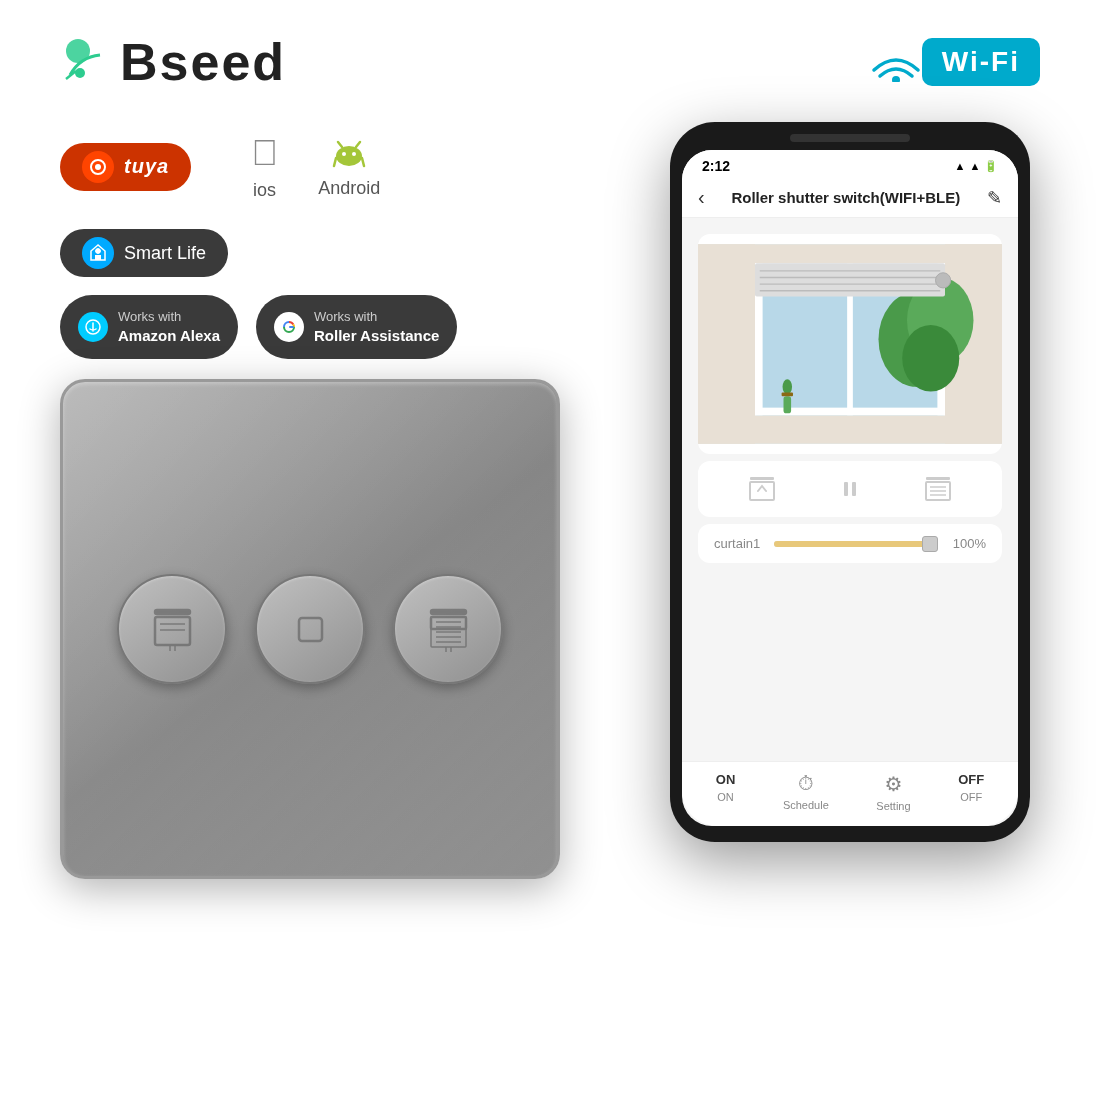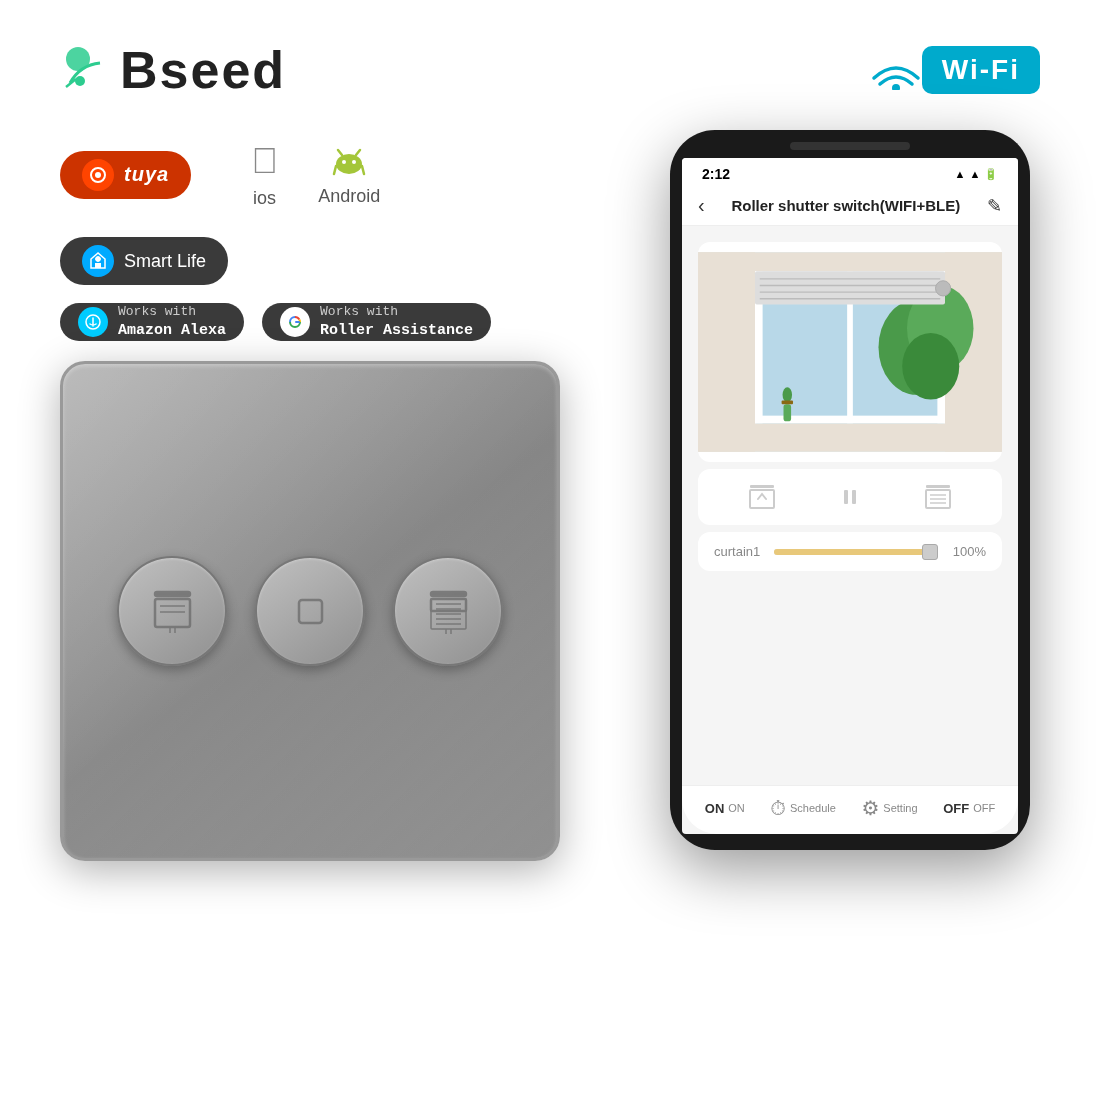--- a/index.html
+++ b/index.html
@@ -10,21 +10,21 @@
       font-family: 'Arial', sans-serif;
       overflow: hidden;
       position: relative;
     }
 
     
     .header {
       display: flex;
       justify-content: space-between;
       align-items: center;
-      padding: 40px 60px 10px 60px;
+      padding: 32px 60px 10px 60px;
     }
 
     .logo-area {
       display: flex;
       align-items: center;
       gap: 10px;
     }
 
     .logo-icon {
       width: 50px;
@@ -142,25 +142,24 @@
       gap: 18px;
       margin-top: 10px;
     }
 
     .works-badge {
       display: flex;
       align-items: center;
       gap: 10px;
       background: #3a3a3a;
       border-radius: 50px;
-      padding: 1px 18px;
+      padding: 14px 18px;
       color: white;
       font-size: 14px;
       line-height: 1.3;
-      font-family: Liberation Mono, monospace;
     }
 
     .works-badge-text {
       display: flex;
       flex-direction: column;
     }
 
     .works-with-text {
       font-size: 13px;
       color: #ccc;
@@ -266,21 +265,21 @@
     .phone-notch {
       width: 120px;
       height: 8px;
       background: #333;
       border-radius: 4px;
       margin: 0 auto 8px;
     }
 
     .phone-screen {
       background: #f5f5f5;
-      border-radius: 4px;
+      border-radius: 30px;
       height: calc(100% - 20px);
       overflow: hidden;
       display: flex;
       flex-direction: column;
     }
 
     .phone-status-bar {
       background: white;
       display: flex;
       justify-content: space-between;
@@ -414,21 +413,21 @@
       background: white;
       border-top: 1px solid #eee;
       display: flex;
       justify-content: space-around;
       padding: 10px 10px 14px;
       border-radius: 0 0 35px 35px;
     }
 
     .nav-item {
       display: flex;
-      flex-direction: row;
+      flex-direction: column;
       align-items: center;
       gap: 4px;
       font-size: 11px;
       color: #888;
     }
 
     .nav-item-icon {
       font-size: 20px;
     }
 

